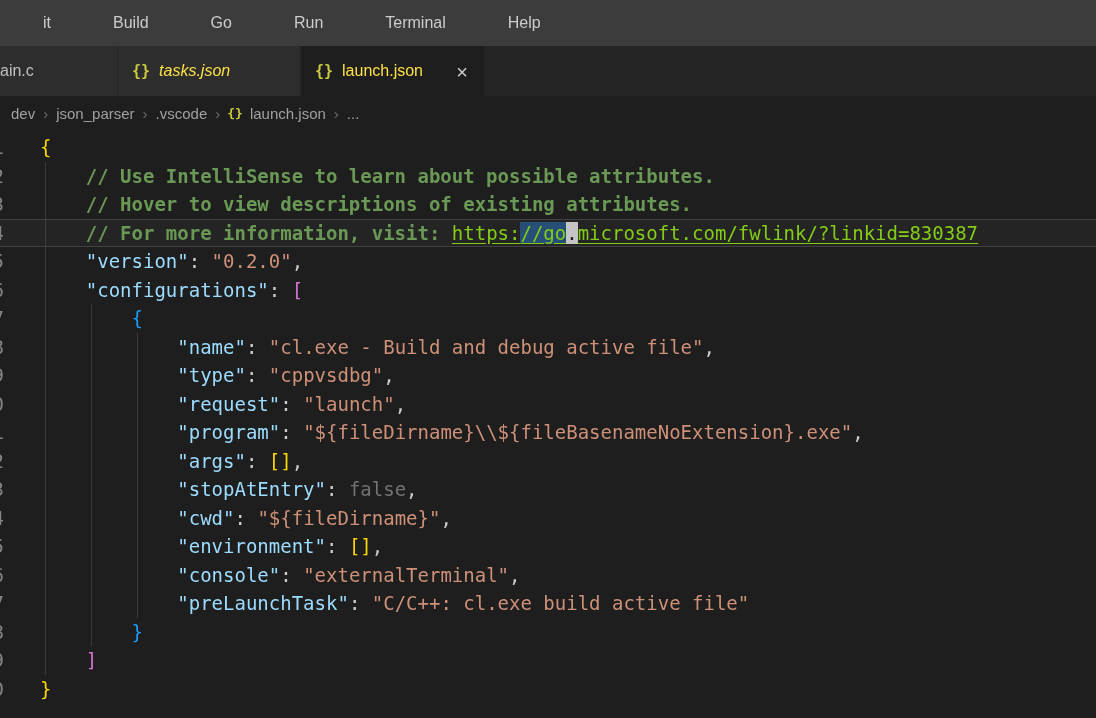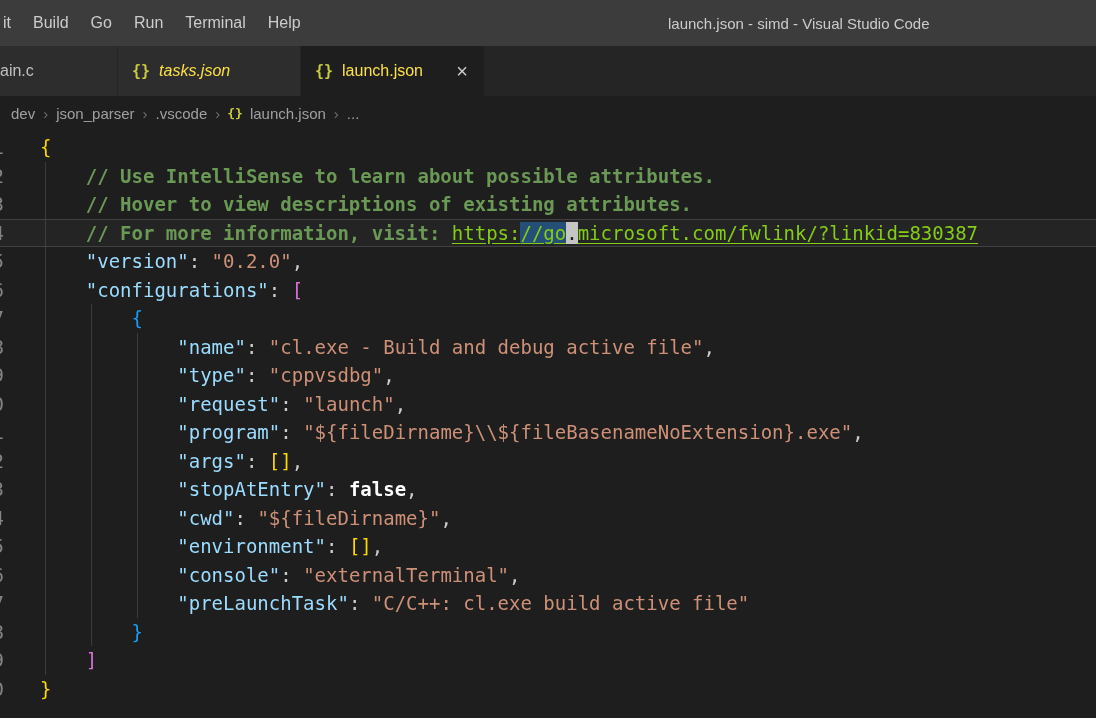--- a/index.html
+++ b/index.html
@@ -9,33 +9,33 @@
     font-family:"Liberation Sans", sans-serif;
     position:relative;
     cursor:default;
   }
 
   
   .titlebar {
     height:46px; background:#3c3c3c; display:flex; align-items:center;
     font-size:16px; color:#cccccc; position:relative;
   }
-  .menu-item { padding:10px 11px; height:100%; display:flex; align-items:center; }
+  .menu-item { padding:10px 11px; height:100%; display:flex; align-items:center;margin-left:40px; }
   .menu-item:first-child { padding-left:3px; }
   .window-title {
     position:absolute; left:668px; top:0; height:46px;
     display:flex; align-items:center; font-size:15px; color:#cccccc; white-space:nowrap;
   }
 
   
   .tabbar { height:50px; background:#252526; display:flex; }
   .tab {
-    display:flex; align-items:center; background:#2d2d2d;
+    display:flex; background:#2d2d2d;
     border-right:1px solid #252526; font-size:16px; color:#c0c0c0;
-    padding:0 14px; height:100%; white-space:nowrap;
+    padding:16px 14px; height:100%; white-space:nowrap;
   }
   .tab.first { width:118px; padding-left:0; }
   .tab.w2 { width:183px; }
   .tab.w3 { width:184px; }
   .tab.active { background:#1e1e1e; }
   .ficon {
     color:#cbcb41; margin-right:9px; font-size:15px; font-weight:bold;
     font-family:"DejaVu Sans Mono","Liberation Mono",monospace;
   }
   .tab.modified .tab-label { color:#fde047; }
@@ -77,41 +77,40 @@
     box-shadow: inset 0 1px 0 #404045, inset 0 -1px 0 #404045;
   }
   .indent-guide { position:absolute; width:1px; background:#3b3b3b; }
   .ig1 { left:45px;  top:31.5px;  height:513px; }
   .ig2 { left:91px;  top:174px;   height:342px; }
   .ig3 { left:137px; top:202.5px; height:285px; }
 
   
   .c-key { color:#9cdcfe; }
   .c-str { color:#ce9178; }
-  .c-kw  { color:#ffffff;font-weight:bold; }
+  .c-kw  { color:#737373; }
   .c-cmt { color:#6a9955;font-weight:bold; }
   .c-pun { color:#cccccc; }
   .c-b1  { color:#ffd700; }
   .c-b2  { color:#da70d6; }
   .c-b3  { color:#179fff; }
   .c-link { color:#84cc16; text-decoration:underline; text-underline-offset:3px; }
   .c-sel { background:#264f78; }
   .c-cursor { background:#c5c5c5; color:#1e1e1e; text-decoration:none; }
 </style>
 </head>
 <body>
 
 <div class="titlebar">
   <div class="menu-item">it</div>
   <div class="menu-item">Build</div>
   <div class="menu-item">Go</div>
   <div class="menu-item">Run</div>
   <div class="menu-item">Terminal</div>
   <div class="menu-item">Help</div>
-  <div class="window-title">launch.json - simd - Visual Studio Code</div>
 </div>
 
 <div class="tabbar">
   <div class="tab first">
     <span class="tab-label">ain.c</span>
   </div>
   <div class="tab w2 preview modified">
     <span class="ficon">{}</span>
     <span class="tab-label">tasks.json</span>
   </div>

